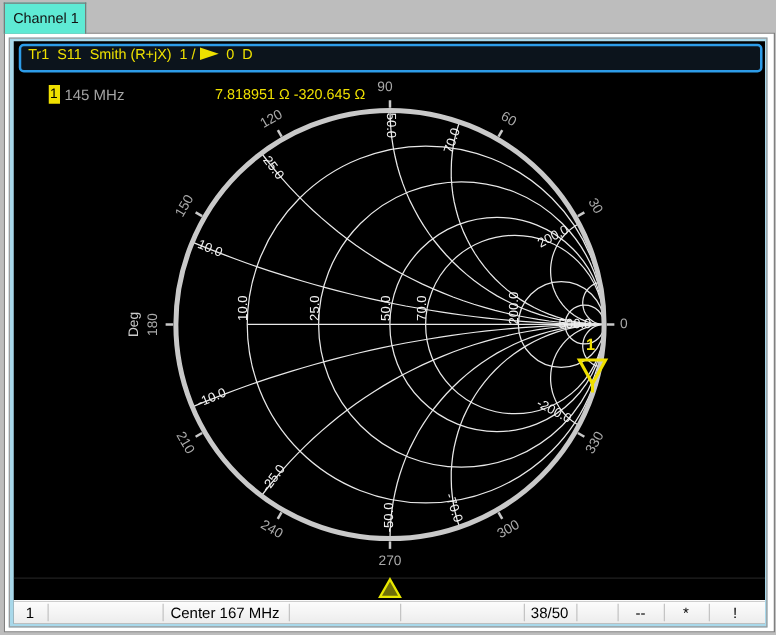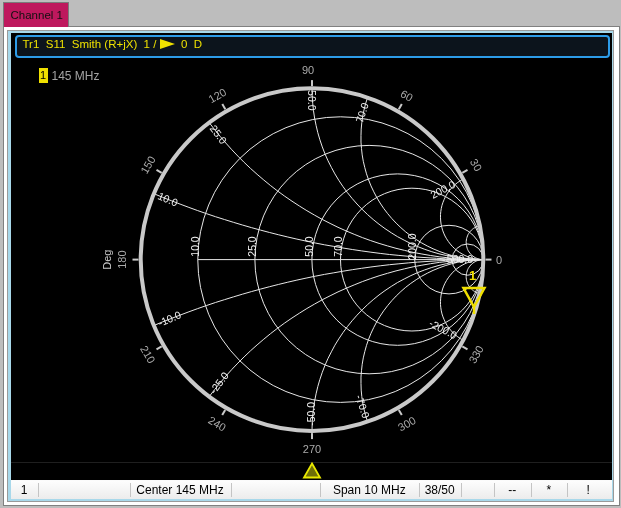--- a/index.html
+++ b/index.html
@@ -1,16 +1,16 @@
 <!DOCTYPE html>
 <html><head><meta charset="utf-8"><style>
 * { margin:0; padding:0; box-sizing:border-box; }
 body { width:621px; height:508px; background:#bdbdbd; font-family:"Liberation Sans", sans-serif; position:relative; overflow:hidden; }
 #page { position:absolute; left:3px; top:25.5px; width:616.5px; height:480.5px; background:#fff; border:1px solid #808080; }
-#tab { position:absolute; left:3px; top:2px; width:65.5px; height:25px; background:#be185d; border:1px solid #7a7a7a; border-bottom:none; font-size:11.5px; color:#111; line-height:24px; padding-left:6.5px; z-index:3; }
+#tab { position:absolute; left:3px; top:2px; width:65.5px; height:25px; background:#5eead4; border:1px solid #7a7a7a; border-bottom:none; font-size:11.5px; color:#111; line-height:24px; padding-left:6.5px; z-index:3; }
 #frame { position:absolute; left:7px; top:29.5px; width:607px; height:472.8px; border:1px solid #9a9a9a; background:#a8d8ea; }
 #inner { position:absolute; left:2.5px; top:2.5px; width:601.2px; height:466px; background:#000; }
 #hdr { position:absolute; left:4.5px; top:1.5px; width:594.5px; height:23px; border:2px solid #2d9ce8; border-radius:4px; background:#0c141c; }
 #hdrtext { position:absolute; left:12px; top:5px; font-size:11.5px; color:#eee000; white-space:pre; }
 .tri { display:inline-block; width:0; height:0; border-left:15px solid #eee000; border-top:5.5px solid transparent; border-bottom:5.5px solid transparent; vertical-align:-1px; }
 #mk { position:absolute; left:28px; top:35px; width:9px; height:14.5px; background:#f0e000; color:#000; font-size:11px; text-align:center; line-height:14.5px; }
 #mhz { position:absolute; left:41px; top:36px; font-size:12px; color:#a3a3a3; }
 #val { position:absolute; left:161.5px; top:36.5px; font-size:11.5px; color:#eee000; }
 #sbar { position:absolute; left:0; bottom:0; width:601.2px; height:19.5px; background:linear-gradient(#fdfdfd,#ececec); border-top:1px solid #fbfbfb; }
 .sep { position:absolute; top:2px; bottom:2px; width:1px; background:#c4c4c4; }
@@ -95,31 +95,31 @@
           <line x1="463" y1="274" x2="463" y2="281"></line>
         </g>
         <text font-family="Liberation Sans, sans-serif" transform="translate(461.5 242.7) rotate(0.0)" text-anchor="middle" dominant-baseline="central" font-size="13" fill="#f0e000" font-weight="bold">1</text>
         <line x1="0" y1="429.5" x2="601.2" y2="429.5" stroke="#202020" stroke-width="1"></line>
         <path d="M301,430.5 L309,444.5 L293,444.5 Z" fill="#6e6e08" stroke="#e8e800" stroke-width="1.8"></path>
       </svg>
 <div id="hdr"></div>
 <div id="hdrtext">Tr1  S11  Smith (R+jX)  1 / <span class="tri"></span>  0  D</div>
 <div id="mk">1</div>
 <div id="mhz">145 MHz</div>
+<div id="val">7.818951 Ω -320.645 Ω</div>
 <div id="sbar">
 <div class="sep" style="left:27.0px"></div>
         <div class="sep" style="left:119.0px"></div>
         <div class="sep" style="left:220.0px"></div>
         <div class="sep" style="left:309.6px"></div>
         <div class="sep" style="left:408.0px"></div>
         <div class="sep" style="left:450.4px"></div>
         <div class="sep" style="left:483.3px"></div>
         <div class="sep" style="left:520.4px"></div>
         <div class="sep" style="left:556.2px"></div>
 <div class="cell" style="left:0.0px;width:27.0px">1</div>
-        <div class="cell" style="left:119.0px;width:101.0px">Center 145 MHz</div>
-        <div class="cell" style="left:309.6px;width:98.4px">Span 10 MHz</div>
+        <div class="cell" style="left:119.0px;width:101.0px">Center 167 MHz</div>
         <div class="cell" style="left:408.0px;width:42.4px">38/50</div>
         <div class="cell" style="left:483.3px;width:37.1px">--</div>
         <div class="cell" style="left:520.4px;width:35.8px">*</div>
         <div class="cell" style="left:556.2px;width:42.8px">!</div>
 </div>
 </div>
   </div>
 </body></html>

